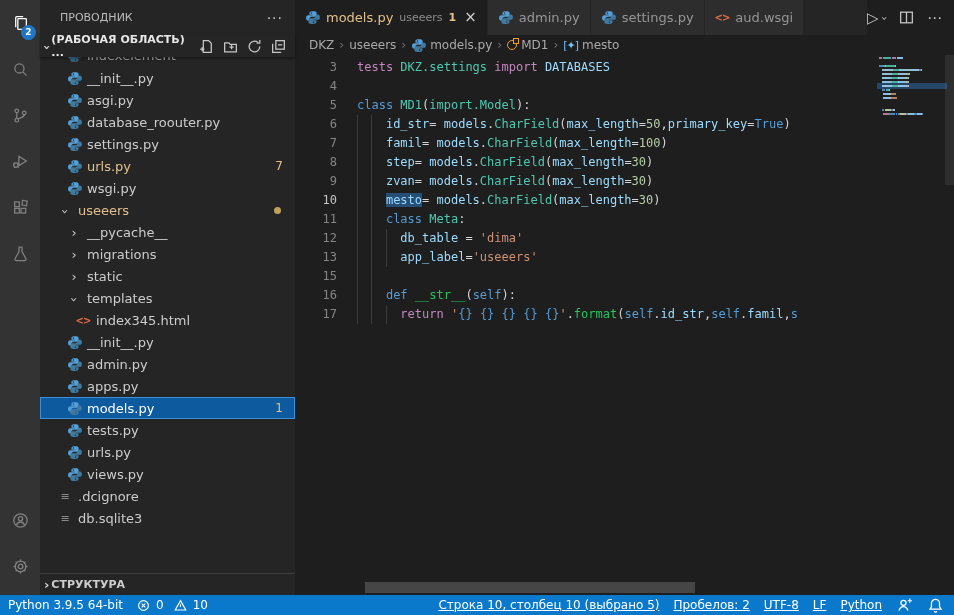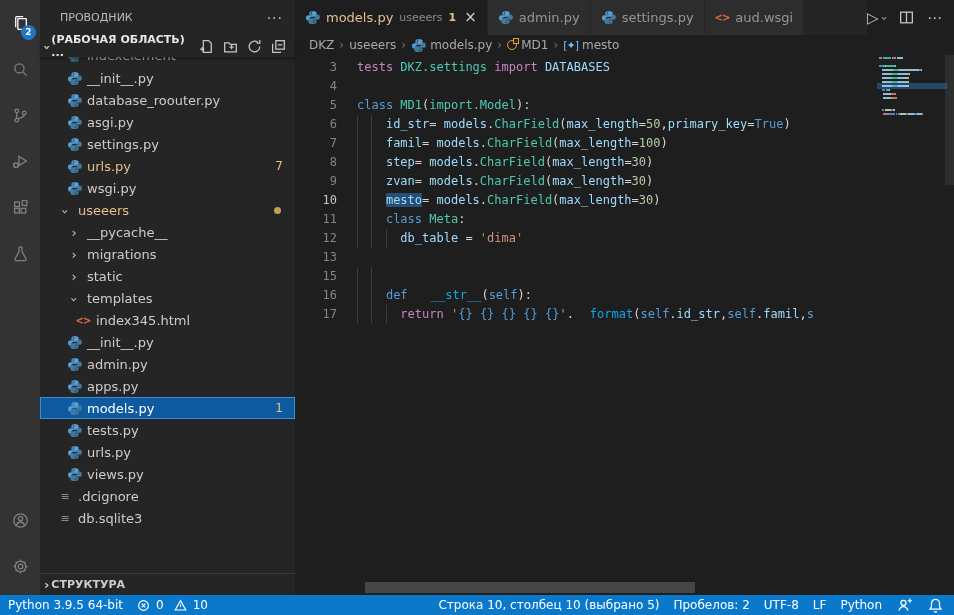--- a/index.html
+++ b/index.html
@@ -82,37 +82,37 @@
   #codearea { position:relative; flex:1; overflow:hidden;
               font-family:"DejaVu Sans Mono", monospace; font-size:12px; }
   #code { position:absolute; left:0; top:3px; right:76px; }
   .cline { height:19px; display:flex; white-space:pre; }
   .ln { width:42px; text-align:right; color:#858585; flex:none; line-height:19px; }
   .ln.active { color:#c6c6c6; }
   .lc { margin-left:20px; position:relative; line-height:19px; }
   .guide { position:absolute; top:0; bottom:0; width:1px; background:#3b3b3b; }
   .tk-k { color:#c586c0; } .tk-b { color:#569cd6; } .tk-t { color:#4ec9b0; }
   .tk-v { color:#9cdcfe; } .tk-n { color:#b5cea8; } .tk-s { color:#ce9178; }
-  .tk-f { color:#0ea5e9;margin-left:16px; } .tk-p { color:#d4d4d4; }
+  .tk-f { color:#22c55e; } .tk-p { color:#d4d4d4; }
   .tk-sel { color:#9cdcfe; background:#264f78; }
 
   
   #minimap { position:absolute; top:2px; right:9px; width:66px; cursor:pointer; }
   .mm-row { height:2px; margin-bottom:2px; display:flex; overflow:hidden; position:relative; }
   .mm-row.mm-hl { box-shadow:0 0 0 2px rgba(38,79,120,.85); background:rgba(38,79,120,.85); }
   .mm-bar { height:2px; flex:none; opacity:.85; }
   #vscroll { position:absolute; top:0; right:0; width:9px; height:130px; background:rgba(121,121,121,.18); }
   #hscroll { position:absolute; bottom:2px; left:70px; width:330px; height:11px;
              background:#464647; cursor:pointer; }
 
   
   #statusbar { height:20px; background:#0a79cc; color:#ffffff; display:flex; align-items:center;
                font-size:12px; padding:0 10px 0 8px; }
   .sb-item { display:flex; align-items:center; gap:4px; margin-right:14px; cursor:pointer; white-space:nowrap; }
-  #sb-right { margin-left:auto; display:flex; align-items:center; }
+  #sb-right { margin-left:auto; display:flex; align-items:center;text-decoration:underline; }
   #sb-right .sb-item { margin-right:0; margin-left:14px; }
   .sb-num { margin-left:2px; }
   svg.ico { display:block; }
 </style>
 </head>
 <body>
 
 <div id="app">
   <div id="activitybar">
       <div class="ab-item active">
@@ -247,30 +247,30 @@
           </span>
           <span class="tlabel">__init__.py</span>
         </div>
         <div class="tree-row">
           <span class="ticon" style="margin-left:26px">
             <svg class="ico" width="15" height="15" viewBox="0 0 16 16">
               <path fill="#559fd7" d="M7.9 1.2c-1.8 0-3.2.7-3.2 2v1.9h3.4v.5H3.4C2 5.6 1.1 6.8 1.1 8.4c0 1.6.9 2.9 2.3 2.9h1.2V9.7c0-1.4 1.2-2.5 2.6-2.5h3.2c1.1 0 2-.9 2-2V3.2c0-1.3-1.4-2-2.9-2H7.9zM6.9 2.5a.7.7 0 1 1 0 1.4.7.7 0 0 1 0-1.4z"></path>
               <path fill="#41799f" d="M11.4 4.7v1.5c0 1.4-1.2 2.6-2.6 2.6H5.6c-1.1 0-2 .9-2 2v2c0 1.3 1.4 2 2.9 2h2.6c1.8 0 3.2-.7 3.2-2v-1.9H8.9v-.5h4.7c1.4 0 2.3-1.2 2.3-2.8 0-1.6-.9-2.9-2.3-2.9h-2.2zm-2.3 7.6a.7.7 0 1 1 0 1.4.7.7 0 0 1 0-1.4z"></path>
             </svg>
           </span>
+          <span class="tlabel">asgi.py</span>
+        </div>
+        <div class="tree-row">
+          <span class="ticon" style="margin-left:26px">
+            <svg class="ico" width="15" height="15" viewBox="0 0 16 16">
+              <path fill="#559fd7" d="M7.9 1.2c-1.8 0-3.2.7-3.2 2v1.9h3.4v.5H3.4C2 5.6 1.1 6.8 1.1 8.4c0 1.6.9 2.9 2.3 2.9h1.2V9.7c0-1.4 1.2-2.5 2.6-2.5h3.2c1.1 0 2-.9 2-2V3.2c0-1.3-1.4-2-2.9-2H7.9zM6.9 2.5a.7.7 0 1 1 0 1.4.7.7 0 0 1 0-1.4z"></path>
+              <path fill="#41799f" d="M11.4 4.7v1.5c0 1.4-1.2 2.6-2.6 2.6H5.6c-1.1 0-2 .9-2 2v2c0 1.3 1.4 2 2.9 2h2.6c1.8 0 3.2-.7 3.2-2v-1.9H8.9v-.5h4.7c1.4 0 2.3-1.2 2.3-2.8 0-1.6-.9-2.9-2.3-2.9h-2.2zm-2.3 7.6a.7.7 0 1 1 0 1.4.7.7 0 0 1 0-1.4z"></path>
+            </svg>
+          </span>
           <span class="tlabel">database_roouter.py</span>
-        </div>
-        <div class="tree-row">
-          <span class="ticon" style="margin-left:26px">
-            <svg class="ico" width="15" height="15" viewBox="0 0 16 16">
-              <path fill="#559fd7" d="M7.9 1.2c-1.8 0-3.2.7-3.2 2v1.9h3.4v.5H3.4C2 5.6 1.1 6.8 1.1 8.4c0 1.6.9 2.9 2.3 2.9h1.2V9.7c0-1.4 1.2-2.5 2.6-2.5h3.2c1.1 0 2-.9 2-2V3.2c0-1.3-1.4-2-2.9-2H7.9zM6.9 2.5a.7.7 0 1 1 0 1.4.7.7 0 0 1 0-1.4z"></path>
-              <path fill="#41799f" d="M11.4 4.7v1.5c0 1.4-1.2 2.6-2.6 2.6H5.6c-1.1 0-2 .9-2 2v2c0 1.3 1.4 2 2.9 2h2.6c1.8 0 3.2-.7 3.2-2v-1.9H8.9v-.5h4.7c1.4 0 2.3-1.2 2.3-2.8 0-1.6-.9-2.9-2.3-2.9h-2.2zm-2.3 7.6a.7.7 0 1 1 0 1.4.7.7 0 0 1 0-1.4z"></path>
-            </svg>
-          </span>
-          <span class="tlabel">asgi.py</span>
         </div>
         <div class="tree-row">
           <span class="ticon" style="margin-left:26px">
             <svg class="ico" width="15" height="15" viewBox="0 0 16 16">
               <path fill="#559fd7" d="M7.9 1.2c-1.8 0-3.2.7-3.2 2v1.9h3.4v.5H3.4C2 5.6 1.1 6.8 1.1 8.4c0 1.6.9 2.9 2.3 2.9h1.2V9.7c0-1.4 1.2-2.5 2.6-2.5h3.2c1.1 0 2-.9 2-2V3.2c0-1.3-1.4-2-2.9-2H7.9zM6.9 2.5a.7.7 0 1 1 0 1.4.7.7 0 0 1 0-1.4z"></path>
               <path fill="#41799f" d="M11.4 4.7v1.5c0 1.4-1.2 2.6-2.6 2.6H5.6c-1.1 0-2 .9-2 2v2c0 1.3 1.4 2 2.9 2h2.6c1.8 0 3.2-.7 3.2-2v-1.9H8.9v-.5h4.7c1.4 0 2.3-1.2 2.3-2.8 0-1.6-.9-2.9-2.3-2.9h-2.2zm-2.3 7.6a.7.7 0 1 1 0 1.4.7.7 0 0 1 0-1.4z"></path>
             </svg>
           </span>
           <span class="tlabel">settings.py</span>
         </div>
@@ -492,21 +492,21 @@
           <div class="cline"><div class="ln">3</div><div class="lc"><span class="tk-k">tests</span><span class="tk-p"> </span><span class="tk-t">DKZ.settings</span><span class="tk-p"> </span><span class="tk-k">import</span><span class="tk-p"> </span><span class="tk-v">DATABASES</span></div></div>
           <div class="cline"><div class="ln">4</div><div class="lc"></div></div>
           <div class="cline"><div class="ln">5</div><div class="lc"><span class="tk-b">class</span><span class="tk-p"> </span><span class="tk-t">MD1</span><span class="tk-p">(</span><span class="tk-t">import.Model</span><span class="tk-p">):</span></div></div>
           <div class="cline"><div class="ln">6</div><div class="lc"><span class="guide" style="left: 0px;"></span><span class="guide" style="left: 14px;"></span><span class="tk-p">    </span><span class="tk-v">id_str</span><span class="tk-p">= </span><span class="tk-v">models</span><span class="tk-p">.</span><span class="tk-t">CharField</span><span class="tk-p">(</span><span class="tk-v">max_length</span><span class="tk-p">=</span><span class="tk-n">50</span><span class="tk-p">,</span><span class="tk-v">primary_key</span><span class="tk-p">=</span><span class="tk-b">True</span><span class="tk-p">)</span></div></div>
           <div class="cline"><div class="ln">7</div><div class="lc"><span class="guide" style="left: 0px;"></span><span class="guide" style="left: 14px;"></span><span class="tk-p">    </span><span class="tk-v">famil</span><span class="tk-p">= </span><span class="tk-v">models</span><span class="tk-p">.</span><span class="tk-t">CharField</span><span class="tk-p">(</span><span class="tk-v">max_length</span><span class="tk-p">=</span><span class="tk-n">100</span><span class="tk-p">)</span></div></div>
           <div class="cline"><div class="ln">8</div><div class="lc"><span class="guide" style="left: 0px;"></span><span class="guide" style="left: 14px;"></span><span class="tk-p">    </span><span class="tk-v">step</span><span class="tk-p">= </span><span class="tk-v">models</span><span class="tk-p">.</span><span class="tk-t">CharField</span><span class="tk-p">(</span><span class="tk-v">max_length</span><span class="tk-p">=</span><span class="tk-n">30</span><span class="tk-p">)</span></div></div>
           <div class="cline"><div class="ln">9</div><div class="lc"><span class="guide" style="left: 0px;"></span><span class="guide" style="left: 14px;"></span><span class="tk-p">    </span><span class="tk-v">zvan</span><span class="tk-p">= </span><span class="tk-v">models</span><span class="tk-p">.</span><span class="tk-t">CharField</span><span class="tk-p">(</span><span class="tk-v">max_length</span><span class="tk-p">=</span><span class="tk-n">30</span><span class="tk-p">)</span></div></div>
           <div class="cline"><div class="ln active">10</div><div class="lc"><span class="guide" style="left: 0px;"></span><span class="guide" style="left: 14px;"></span><span class="tk-p">    </span><span class="tk-sel">mesto</span><span class="tk-p">= </span><span class="tk-v">models</span><span class="tk-p">.</span><span class="tk-t">CharField</span><span class="tk-p">(</span><span class="tk-v">max_length</span><span class="tk-p">=</span><span class="tk-n">30</span><span class="tk-p">)</span></div></div>
           <div class="cline"><div class="ln">11</div><div class="lc"><span class="guide" style="left: 0px;"></span><span class="guide" style="left: 14px;"></span><span class="tk-p">    </span><span class="tk-b">class</span><span class="tk-p"> </span><span class="tk-t">Meta</span><span class="tk-p">:</span></div></div>
           <div class="cline"><div class="ln">12</div><div class="lc"><span class="guide" style="left: 0px;"></span><span class="guide" style="left: 14px;"></span><span class="guide" style="left: 29px;"></span><span class="tk-p">      </span><span class="tk-v">db_table</span><span class="tk-p"> = </span><span class="tk-s">'dima'</span></div></div>
-          <div class="cline"><div class="ln">13</div></div>
+          <div class="cline"><div class="ln">13</div><div class="lc"><span class="guide" style="left: 0px;"></span><span class="guide" style="left: 14px;"></span><span class="guide" style="left: 29px;"></span><span class="tk-p">      </span><span class="tk-v">app_label</span><span class="tk-p">=</span><span class="tk-s">'useeers'</span></div></div>
           <div class="cline"><div class="ln">15</div><div class="lc"><span class="guide" style="left: 0px;"></span><span class="guide" style="left: 14px;"></span></div></div>
           <div class="cline"><div class="ln">16</div><div class="lc"><span class="guide" style="left: 0px;"></span><span class="guide" style="left: 14px;"></span><span class="tk-p">    </span><span class="tk-b">def</span><span class="tk-p"> </span><span class="tk-f">__str__</span><span class="tk-p">(</span><span class="tk-b">self</span><span class="tk-p">):</span></div></div>
           <div class="cline"><div class="ln">17</div><div class="lc"><span class="guide" style="left: 0px;"></span><span class="guide" style="left: 14px;"></span><span class="guide" style="left: 29px;"></span><span class="tk-p">      </span><span class="tk-k">return</span><span class="tk-p"> </span><span class="tk-s">'</span><span class="tk-b">{}</span><span class="tk-s"> </span><span class="tk-b">{}</span><span class="tk-s"> </span><span class="tk-b">{}</span><span class="tk-s"> </span><span class="tk-b">{}</span><span class="tk-s"> </span><span class="tk-b">{}</span><span class="tk-s">'</span><span class="tk-p">.</span><span class="tk-f">format</span><span class="tk-p">(</span><span class="tk-b">self</span><span class="tk-p">.</span><span class="tk-v">id_str</span><span class="tk-p">,</span><span class="tk-b">self</span><span class="tk-p">.</span><span class="tk-v">famil</span><span class="tk-p">,</span><span class="tk-b">s</span></div></div>
         </div>
       <div id="minimap">
           <div class="mm-row">
             <span class="mm-bar" style="width: 2.88px; background: rgb(197, 134, 192);"></span>
             <span class="mm-bar" style="width: 0.72px; background: transparent;"></span>
             <span class="mm-bar" style="width: 8.64px; background: rgb(78, 201, 176);"></span>
             <span class="mm-bar" style="width: 0.72px; background: transparent;"></span>

